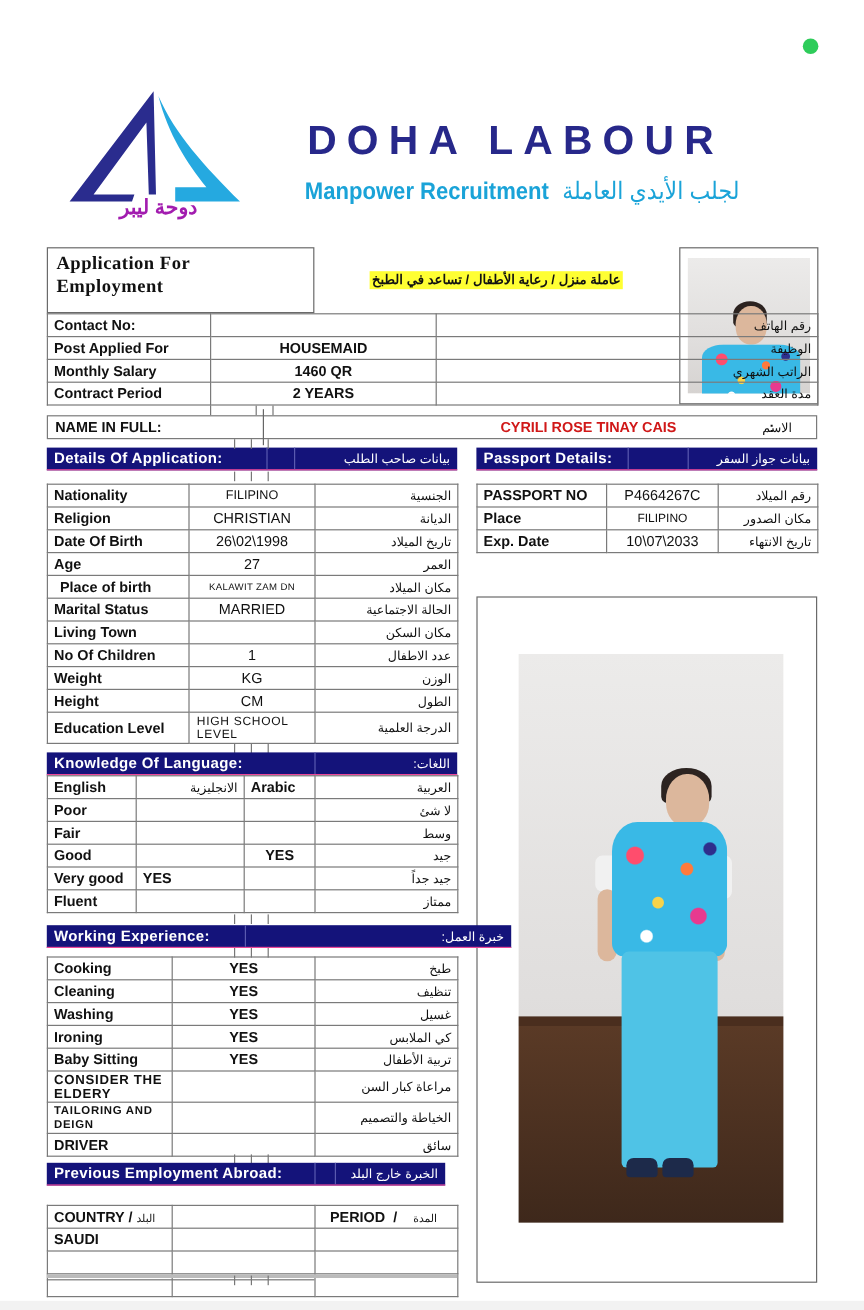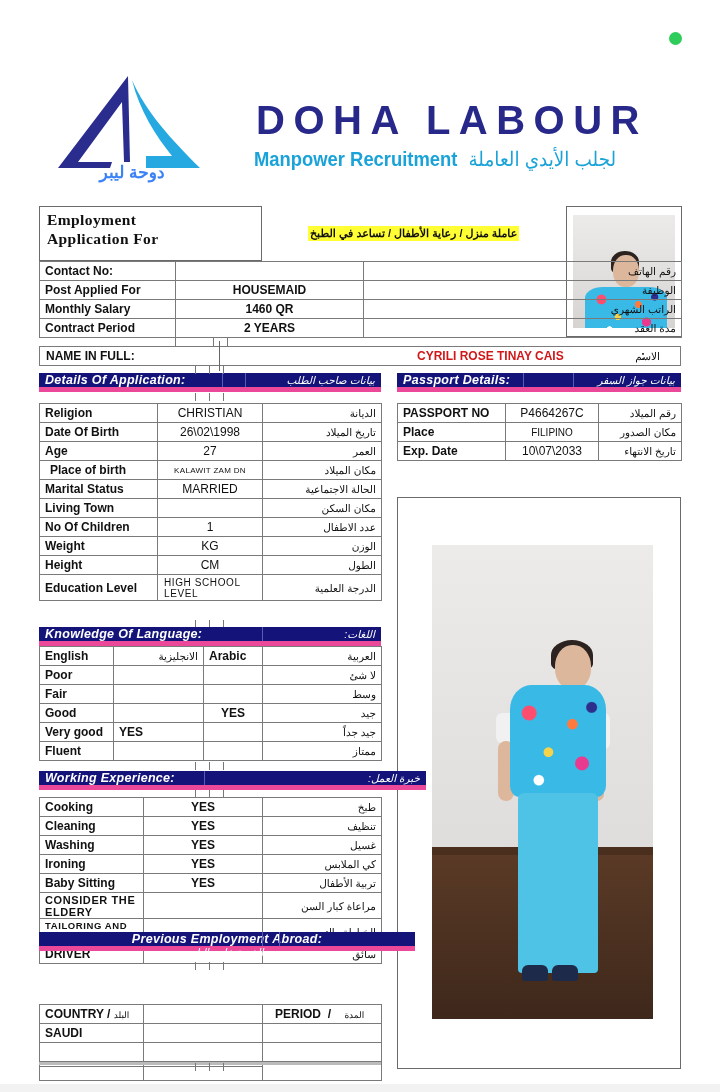--- a/index.html
+++ b/index.html
@@ -4,33 +4,33 @@
 <style>
   * { box-sizing: border-box; margin: 0; padding: 0; }
   html, body { width: 720px; height: 1092px; background: #ffffff; overflow: hidden; }
   body { position: relative; font-family: "Liberation Sans", sans-serif; color: #111; }
 
   .status-dot { position: absolute; left: 669px; top: 32px; width: 13px; height: 13px; border-radius: 50%; background: #2ecc5a; }
   .bottom-bar { position: absolute; left: 0; top: 1084px; width: 720px; height: 8px; background: #f2f2f2; }
 
   
   .logo { position: absolute; left: 50px; top: 72px; width: 160px; height: 120px; }
-  .brand-title { position: absolute; left: 256px; top: 98px; font-family: "Liberation Sans", sans-serif; font-weight: bold; font-size: 40px; letter-spacing: 8.5px; color: #27288a; }
+  .brand-title { position: absolute; left: 256px; top: 98px; font-family: "Liberation Sans", sans-serif; font-weight: bold; font-size: 34px; letter-spacing: 8.5px; color: #27288a; }
   .brand-sub { position: absolute; left: 254px; top: 147px; font-family: "Liberation Sans", sans-serif; font-weight: bold; font-size: 20px; color: #1aa3d8; transform: scaleX(0.92); transform-origin: left; white-space: nowrap; }
   .brand-sub .ar { margin-left: 12px; font-weight: normal; font-size: 20px; }
   .tbl { position: absolute; border-collapse: collapse; table-layout: fixed; font-size: 12px; }
   .tbl td { border: 1px solid #7a7a7a; height: 19px; padding: 0 5px; white-space: nowrap; overflow: hidden; vertical-align: middle; }
   .lbl { font-weight: bold; }
   .val { text-align: center; }
   .val.small { font-size: 9.5px; letter-spacing: 0.3px; }
   .val.bold { font-weight: bold; }
   .ar { direction: rtl; text-align: right; font-size: 10.5px; }
   .ar-cell { text-align: right; font-size: 10.5px; direction: rtl; }
 
-  .band { position: absolute; height: 19px; background: #14137a; color: #fff; display: flex; align-items: center; justify-content: space-between; padding: 0 6px; font-weight: bold; font-size: 12.5px; letter-spacing: 0.3px; border-bottom: 5px solid #ec4899; font-style: italic; }
+  .band { position: absolute; height: 19px; background: #14137a; color: #fff; display: flex; align-items: center; justify-content: space-between; padding: 0 6px; font-weight: bold; font-size: 12.5px; letter-spacing: 0.3px; border-bottom: 1px solid #ec4899; }
   .band .ar-h { font-weight: normal; font-size: 10.5px; direction: rtl; }
   .band .sep { position: absolute; top: 0; bottom: 0; width: 1px; background: #5a5ab0; }
 
   .title-box { position: absolute; left: 39px; top: 206px; width: 223px; height: 55px; border: 1px solid #6a6a6a; padding: 3px 7px; font-family: "Liberation Serif", serif; font-weight: bold; font-size: 15.5px; line-height: 19px; letter-spacing: 0.4px; }
   .highlight-ar { position: absolute; left: 308px; top: 226px; background: #ffff33; font-weight: bold; font-size: 11px; direction: rtl; padding: 1px 2px; }
 
   .name-row { position: absolute; left: 39px; top: 346px; width: 642px; height: 20px; border: 1px solid #7a7a7a; display: flex; align-items: center; font-size: 12px; }
   .name-row .lbl { padding-left: 6px; width: 180px; }
   .name-row .sep { position: absolute; left: 179px; top: -6px; width: 1px; height: 30px; background: #666; }
   .name-row .name { position: absolute; left: 377px; color: #d01818; font-weight: bold; }
@@ -67,30 +67,30 @@
 <body>
 
 <div class="status-dot"></div>
 
 <div class="logo">
   <svg width="160" height="120" viewBox="0 0 160 120">
     <polygon points="78,4 8,96 60,96 62,90 28,90 72,30 74,90 80,90" fill="#2a2c8e"></polygon>
     <polygon points="40,88 70,40 68,88" fill="#fff"></polygon>
     <path d="M82,8 C96,40 120,66 150,96 L96,96 L96,84 L122,84 C106,64 90,40 82,8 Z" fill="#25a9e0"></path>
   </svg>
-  <div style="position:absolute;left:12px;top:90px;width:140px;text-align:center;color:#3b82f6;font-size:17px;font-weight:bold;direction:rtl;">دوحة ليبر</div>
+  <div style="position:absolute;left:12px;top:90px;width:140px;text-align:center;color:#a21caf;font-size:17px;font-weight:bold;direction:rtl;">دوحة ليبر</div>
 </div>
 <div class="brand-title">DOHA LABOUR</div>
 <div class="brand-sub">
   <span>Manpower Recruitment</span><span class="ar">لجلب الأيدي العاملة</span>
 </div>
 
 <div class="title-box">
+  <div>Application For</div>
   <div>Employment</div>
-  <div>Application For</div>
 </div>
 <div class="highlight-ar">عاملة منزل / رعاية الأطفال / تساعد في الطبخ</div>
 
 <div class="photo-small">
   <div class="photo-inner">
     <div class="wall"></div>
     <div class="hair" style="left:38px;top:36px;width:28px;height:22px;"></div>
     <div class="head" style="left:40px;top:40px;width:26px;height:32px;"></div>
     <div class="shirt" style="left:12px;top:72px;width:82px;height:50px;"></div>
   </div>
@@ -163,20 +163,25 @@
   <span class="ar-h">بيانات جواز السفر</span>
 </div>
 
 <table class="tbl" style="left:39px;top:403px;width:342px;">
   <colgroup>
       <col style="width:118px">
       <col style="width:105px">
       <col style="width:119px">
     </colgroup>
   <tbody>
+      <tr>
+        <td class="lbl">Nationality</td>
+        <td class="val" style="font-size:10.5px">FILIPINO</td>
+        <td class="ar-cell">الجنسية</td>
+      </tr>
   <tr>
         <td class="lbl">Religion</td>
         <td class="val">CHRISTIAN</td>
         <td class="ar-cell">الديانة</td>
       </tr>
   <tr>
         <td class="lbl">Date Of Birth</td>
         <td class="val">26\02\1998</td>
         <td class="ar-cell">تاريخ الميلاد</td>
       </tr>
@@ -387,21 +392,21 @@
         <td class="ar-cell">سائق</td>
       </tr>
 </tbody>
   </table>
 
 <div class="ticks" style="left:195px;top:962px;width:60px;">
     <i style="left:0"></i>
     <i style="left:14px"></i>
     <i style="left:28px"></i>
   </div>
-<div class="band" style="left:39px;top:932px;width:376px;flex-direction:column;">
+<div class="band" style="left:39px;top:969px;width:332px;">
   <span>Previous Employment Abroad:</span>
   <span class="sep" style="left:223px"></span>
     <span class="sep" style="left:240px"></span>
   <span class="ar-h">الخبرة خارج البلد</span>
 </div>
 <table class="tbl" style="left:39px;top:988px;width:342px;margin-top:16px;">
   <colgroup>
       <col style="width:104px">
       <col style="width:119px">
       <col style="width:119px">

